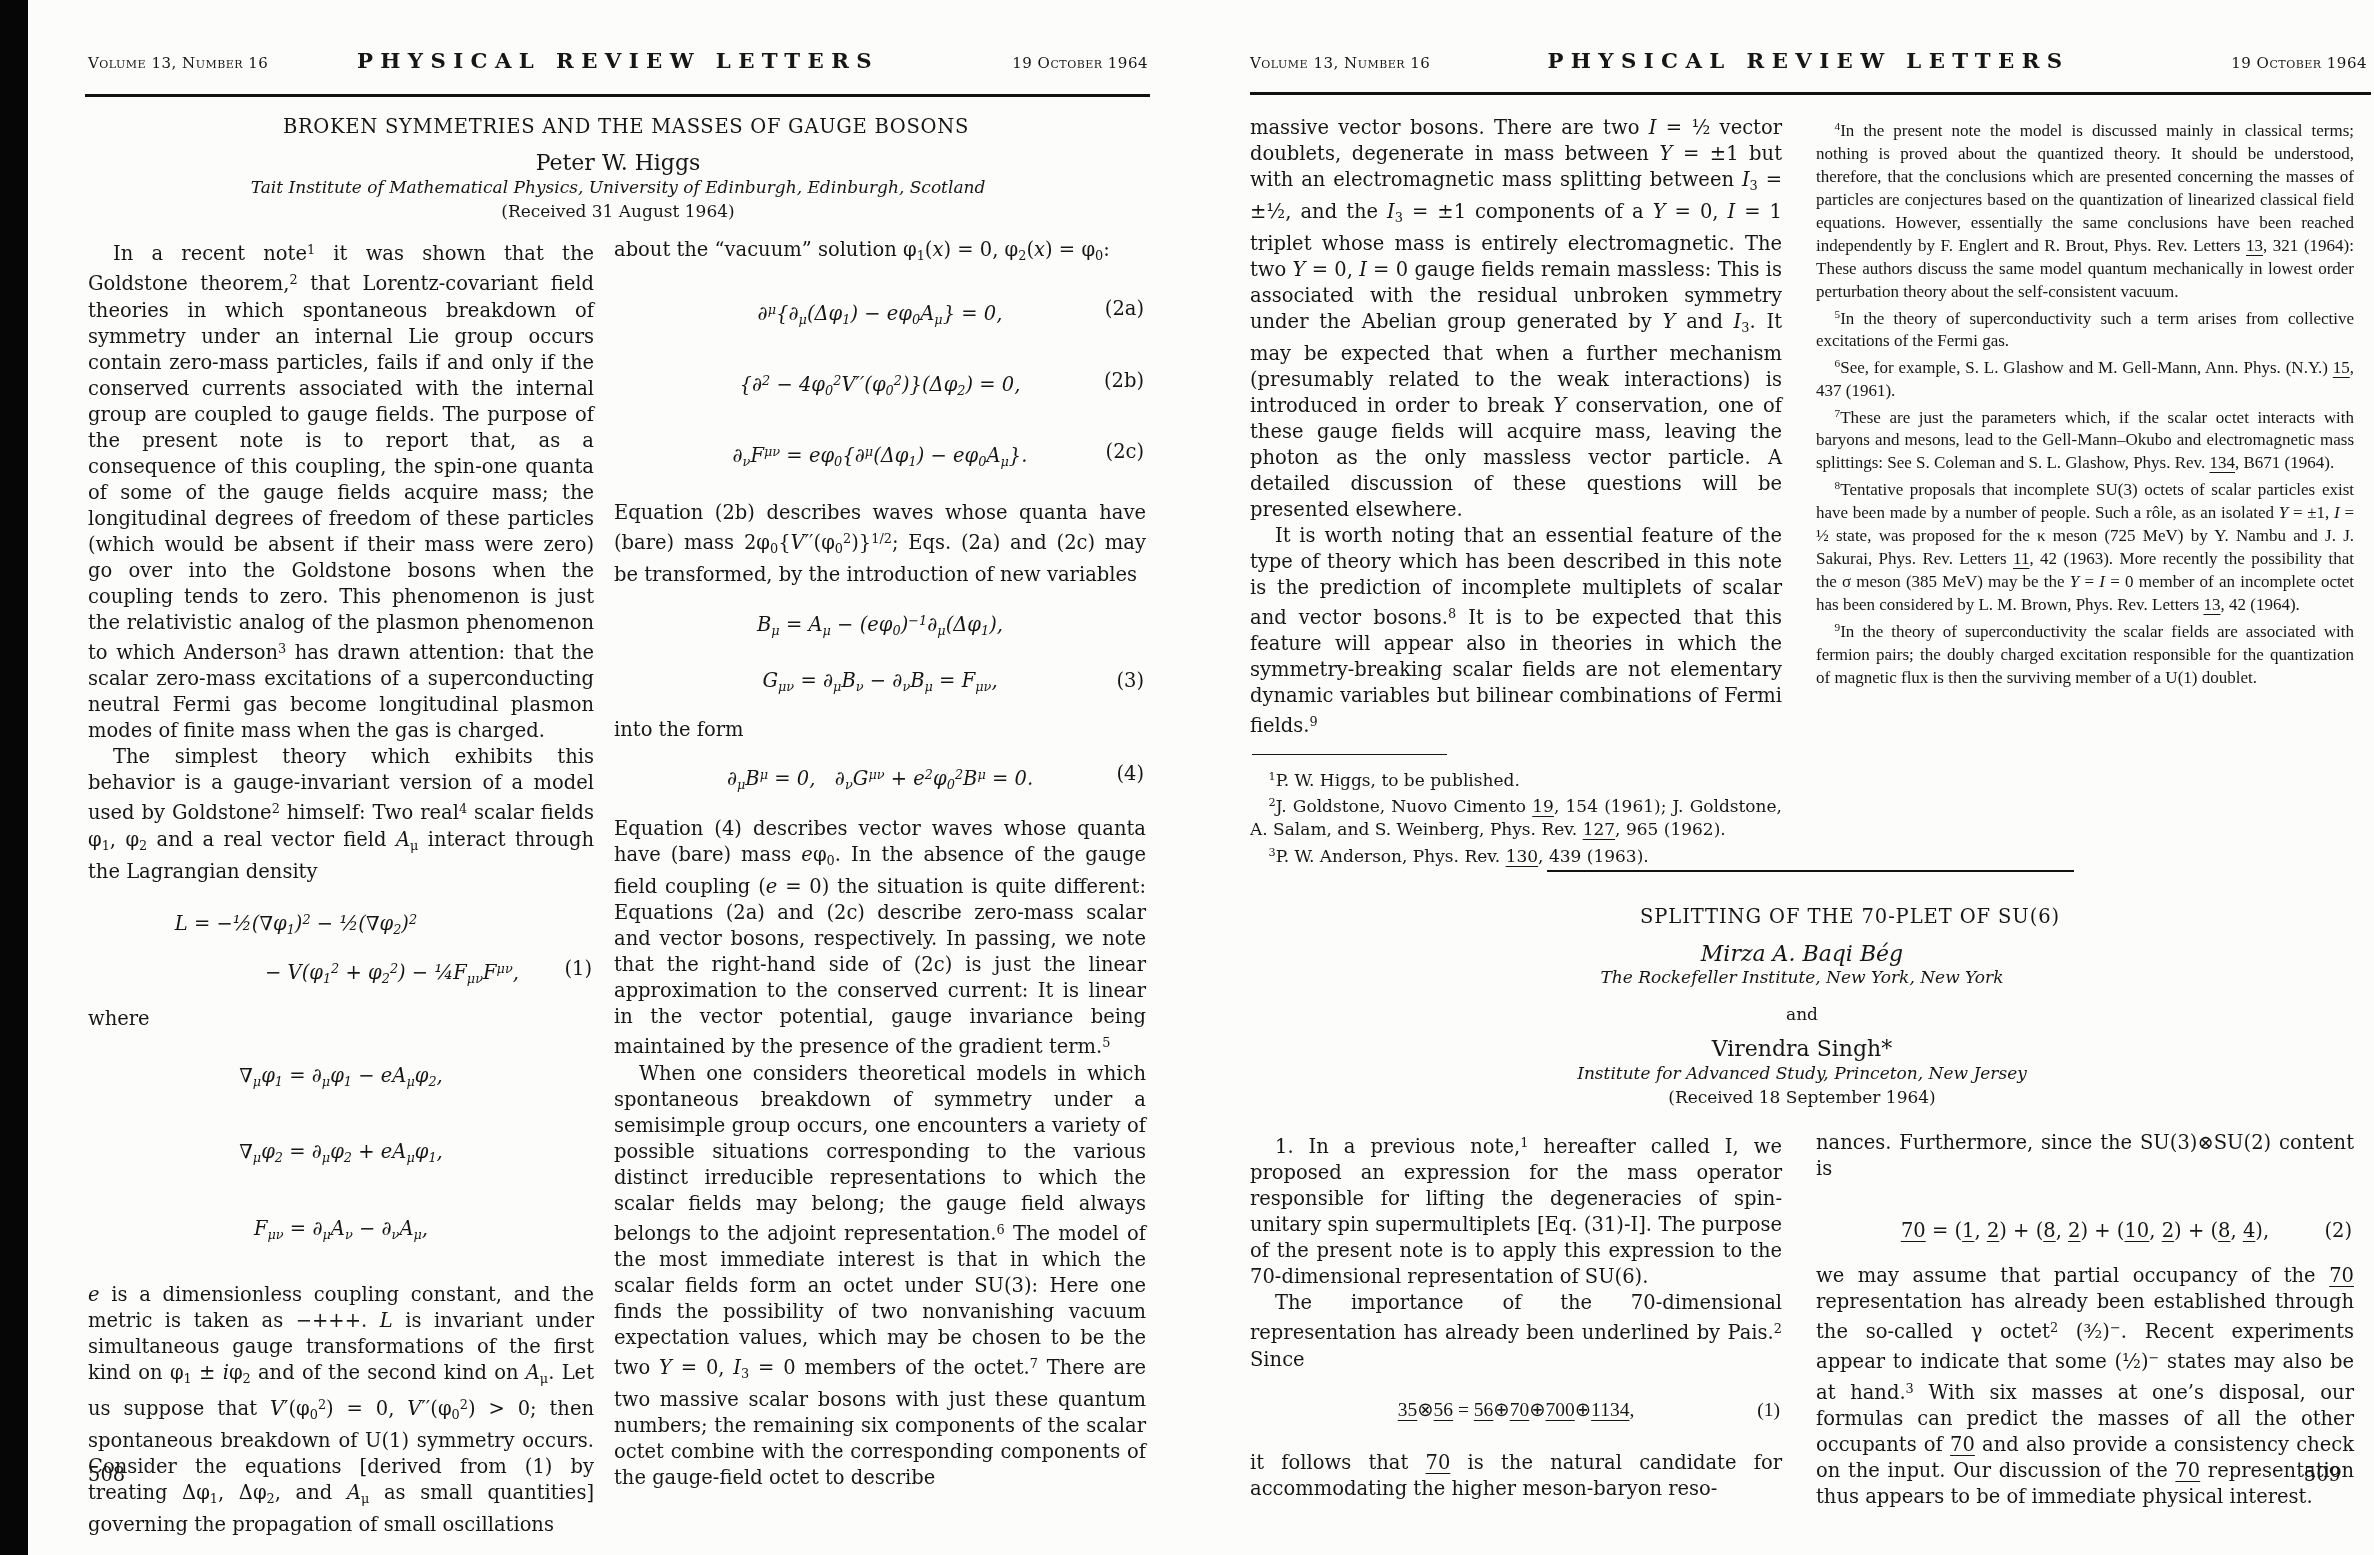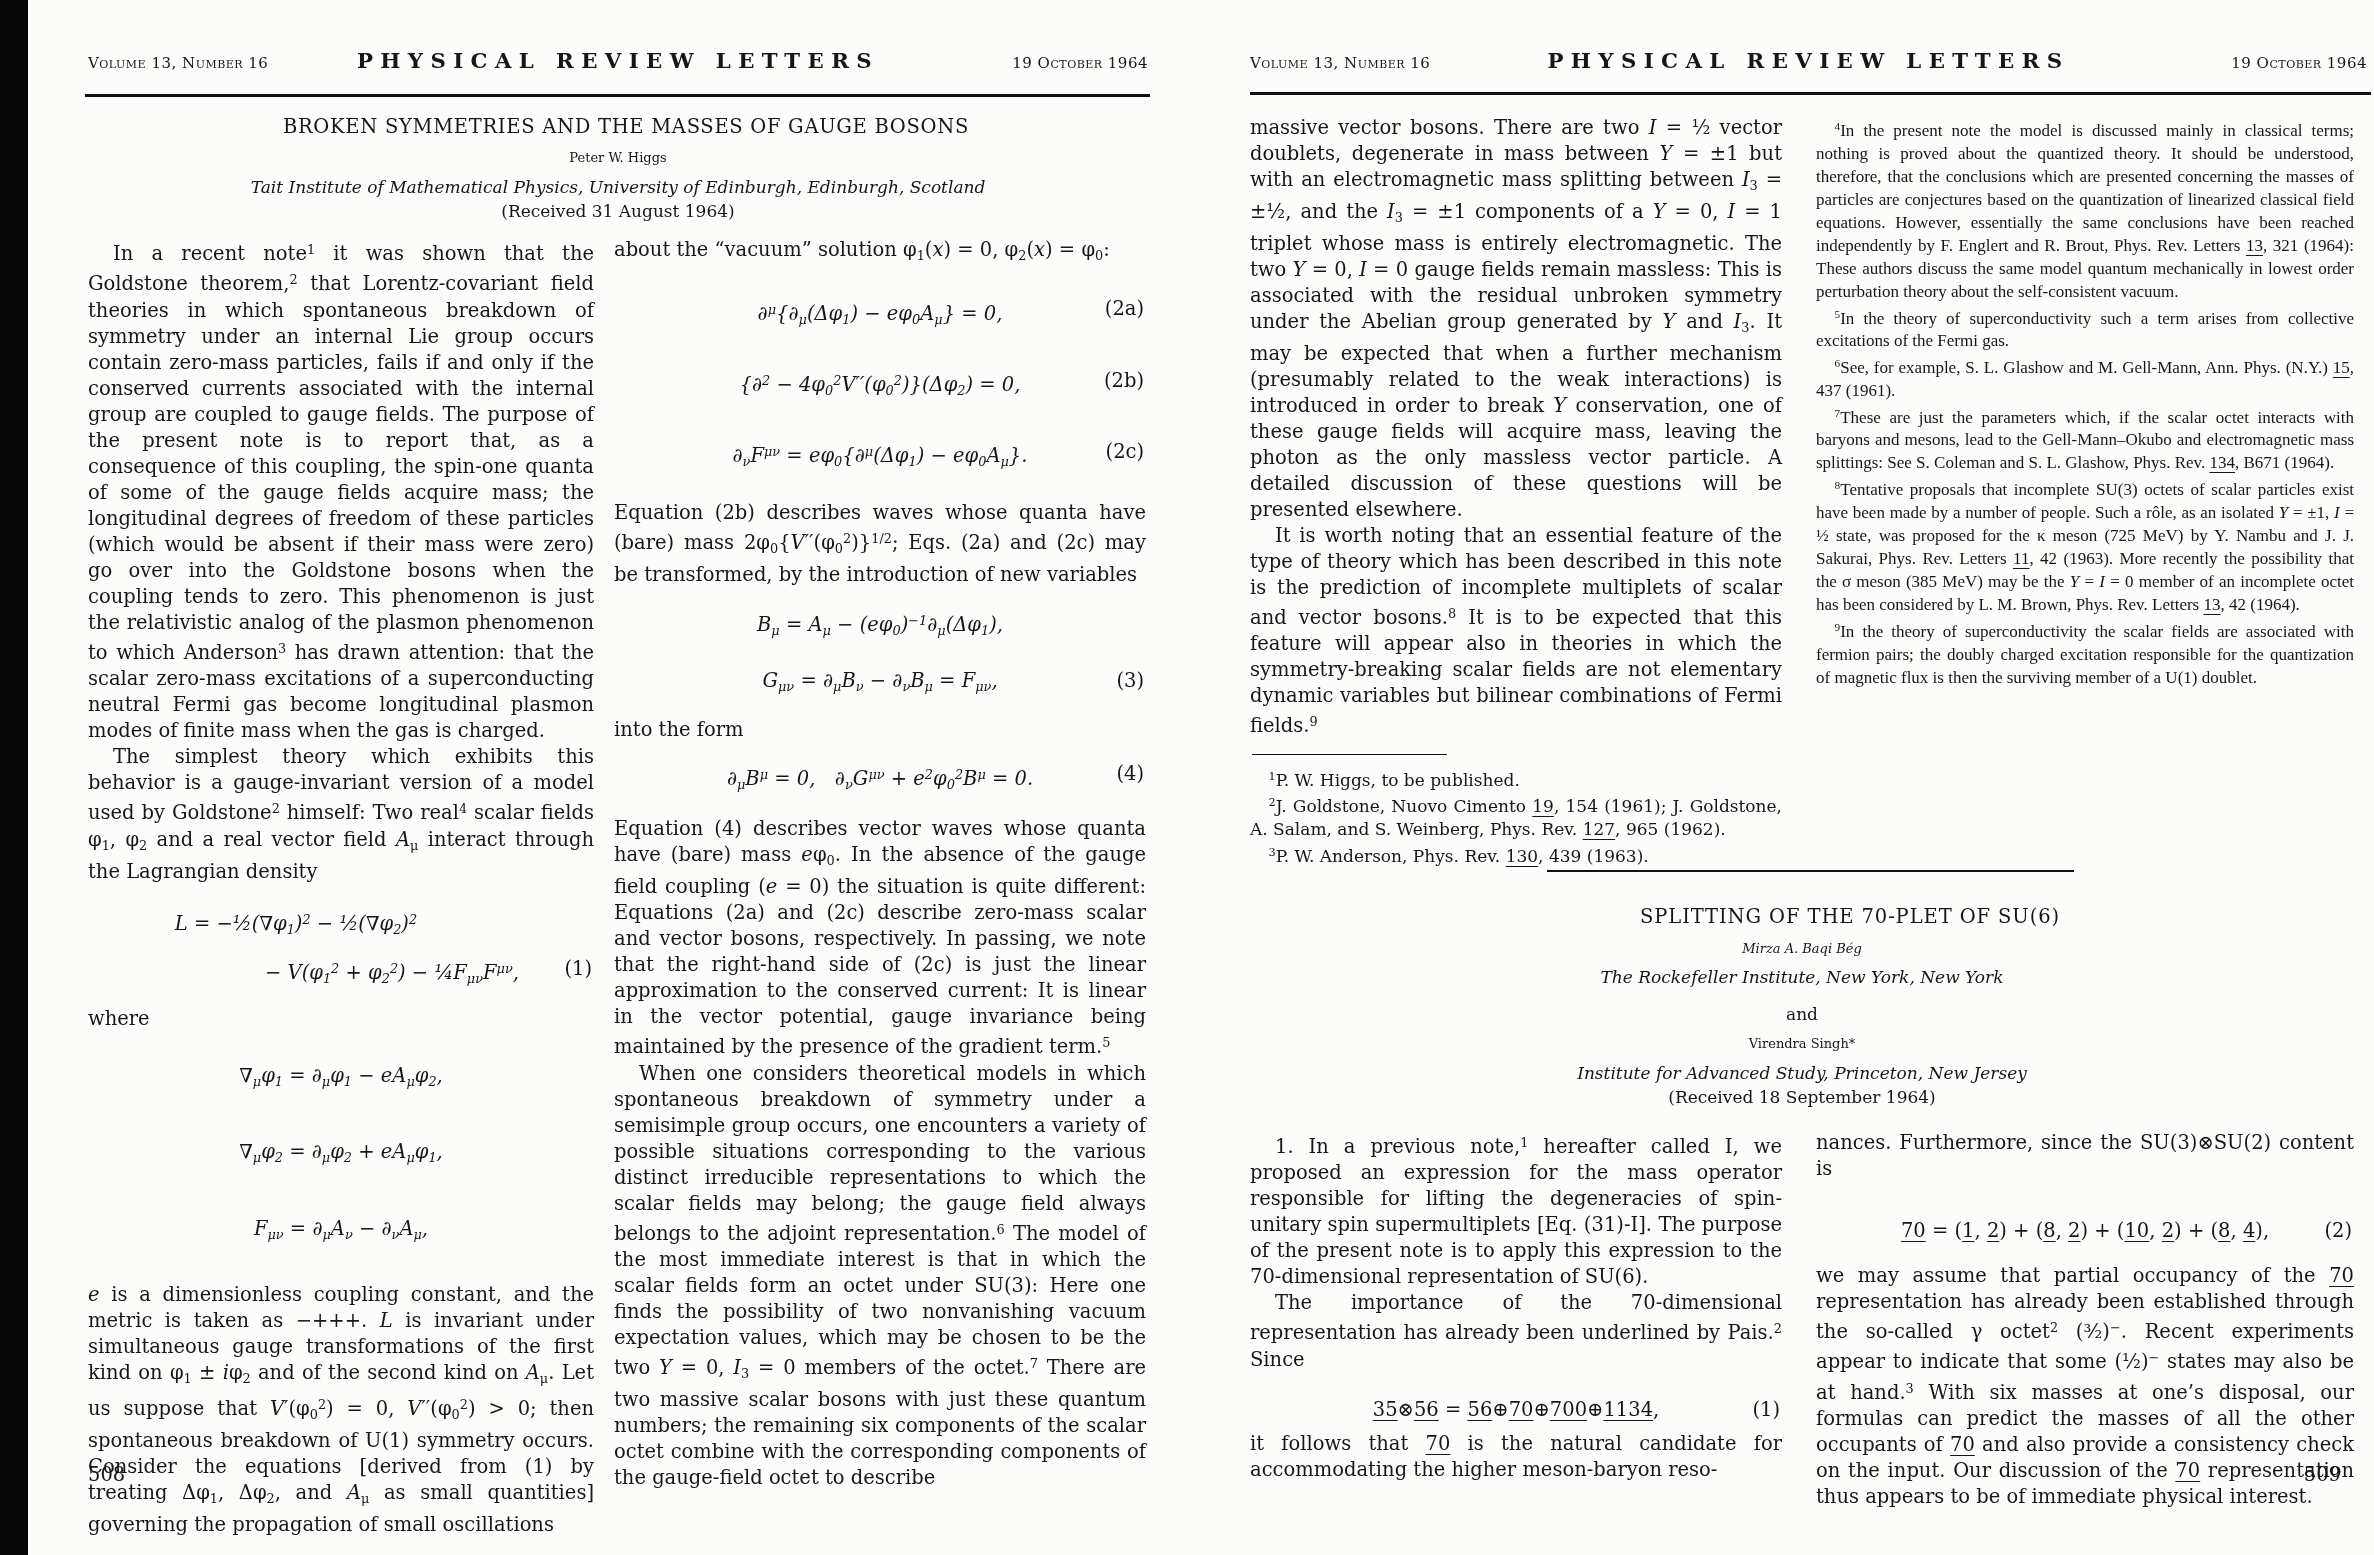--- a/index.html
+++ b/index.html
@@ -7,21 +7,21 @@
     font-family:"DejaVu Serif", serif;color:#161616;overflow:hidden;}
   .gutter{position:absolute;left:0;top:0;width:28px;height:1556px;background:#060606;}
   .abs{position:absolute;}
   
   .hdr-vol,.hdr-date{font-variant:small-caps;font-size:15px;letter-spacing:0.5px;}
   .hdr-journal{font-weight:bold;font-size:21.3px;letter-spacing:7.4px;white-space:nowrap;}
   .rule{position:absolute;height:2.8px;background:#111;}
   
   .ctr{text-align:center;}
   .t1{font-size:19.5px;letter-spacing:0.7px;}
-  .auth{font-size:13px;}
+  .auth{font-size:22px;}
   .affil{font-style:italic;font-size:17px;}
   .recv{font-size:17px;}
   
   .col{position:absolute;font-size:19.5px;line-height:26px;text-align:justify;}
   .para{text-indent:25px;margin:0;}
   .para.ni{text-indent:0;}
   .fn{font-size:17px;line-height:23px;text-indent:18.6px;margin:0;text-align:justify;}
   .fnrule{width:195px;border-top:1.9px solid #161616;margin:15px 0 9.3px 1.9px;}
   .eqblock{margin:11px 0;}
   .eqline{position:relative;text-align:center;line-height:39px;}
@@ -122,21 +122,21 @@
   <div class="abs ctr auth" style="left:1250px;top:941px;width:1104px;font-style:italic;">Mirza A. Baqi Bég</div>
   <div class="abs ctr affil" style="left:1250px;top:967px;width:1104px;">The Rockefeller Institute, New York, New York</div>
   <div class="abs ctr recv" style="left:1250px;top:1004px;width:1104px;">and</div>
   <div class="abs ctr auth" style="left:1250px;top:1036px;width:1104px;">Virendra Singh*</div>
   <div class="abs ctr affil" style="left:1250px;top:1063px;width:1104px;">Institute for Advanced Study, Princeton, New Jersey</div>
   <div class="abs ctr recv" style="left:1250px;top:1087px;width:1104px;">(Received 18 September 1964)</div>
 
   <div class="col" style="left:1250px;top:1130px;width:532px;">
       <div class="para">1.  In a previous note,<sup>1</sup> hereafter called I, we proposed an expression for the mass operator responsible for lifting the degeneracies of spin-unitary spin supermultiplets [Eq. (31)-I].  The purpose of the present note is to apply this expression to the 70-dimensional representation of SU(6).</div>
       <div class="para">The importance of the 70-dimensional representation has already been underlined by Pais.<sup>2</sup> Since</div>
-      <div class="eqblock" style="margin-top: 16.7px; margin-bottom: 2px;">
+      <div class="eqblock" style="margin-top: 16.7px; margin-bottom: 21px; font-family: Liberation Serif, serif;">
         <div class="eqline"><span class="eqx up"><span class="u">35</span>⊗<span class="u">56</span> = <span class="u">56</span>⊕<span class="u">70</span>⊕<span class="u">700</span>⊕<span class="u">1134</span>,</span><span class="eqnum">(1)</span></div>
       </div>
       <div class="para ni">it follows that <span class="u">70</span> is the natural candidate for accommodating the higher meson-baryon reso-</div>
     </div>
   <div class="col" style="left:1816px;top:1130px;width:538px;">
       <div class="para ni">nances.  Furthermore, since the SU(3)⊗SU(2) content is</div>
       <div class="eqblock" style="margin-top: 29px; margin-bottom: 13px;">
         <div class="eqline"><span class="eqx up"><span class="u">70</span> = (<span class="u">1</span>, <span class="u">2</span>) + (<span class="u">8</span>, <span class="u">2</span>) + (<span class="u">10</span>, <span class="u">2</span>) + (<span class="u">8</span>, <span class="u">4</span>),</span><span class="eqnum">(2)</span></div>
       </div>
       <div class="para ni">we may assume that partial occupancy of the <span class="u">70</span> representation has already been established through the so-called γ octet<sup>2</sup> (³⁄₂)<sup>−</sup>.  Recent experiments appear to indicate that some (½)<sup>−</sup> states may also be at hand.<sup>3</sup>  With six masses at one’s disposal, our formulas can predict the masses of all the other occupants of <span class="u">70</span> and also provide a consistency check on the input.  Our discussion of the <span class="u">70</span> representation thus appears to be of immediate physical interest.</div>

